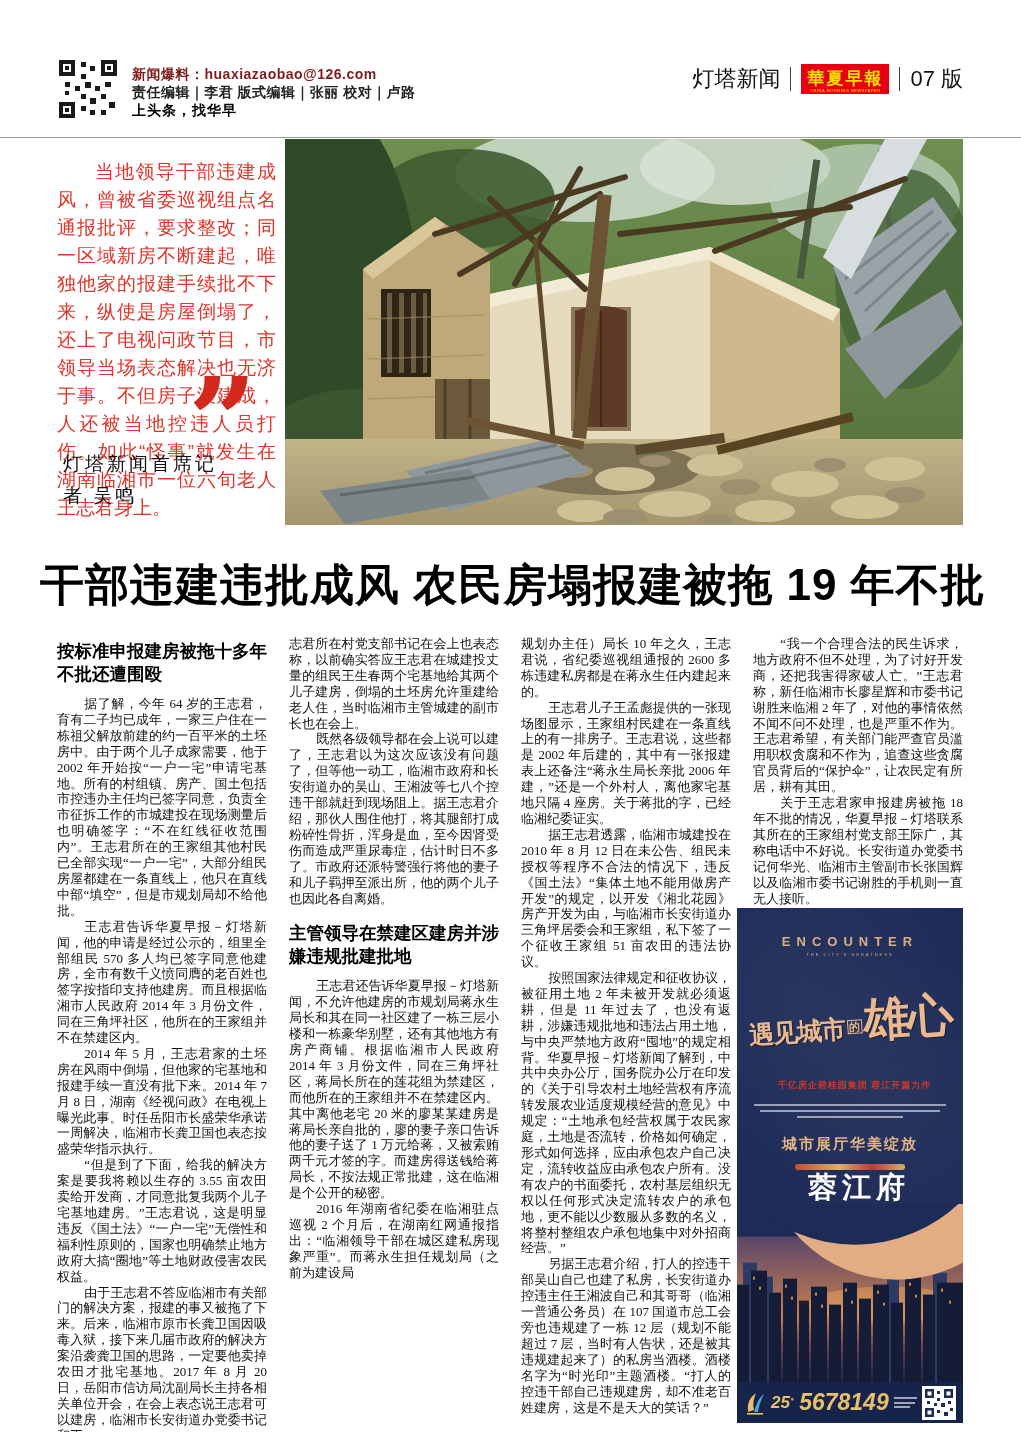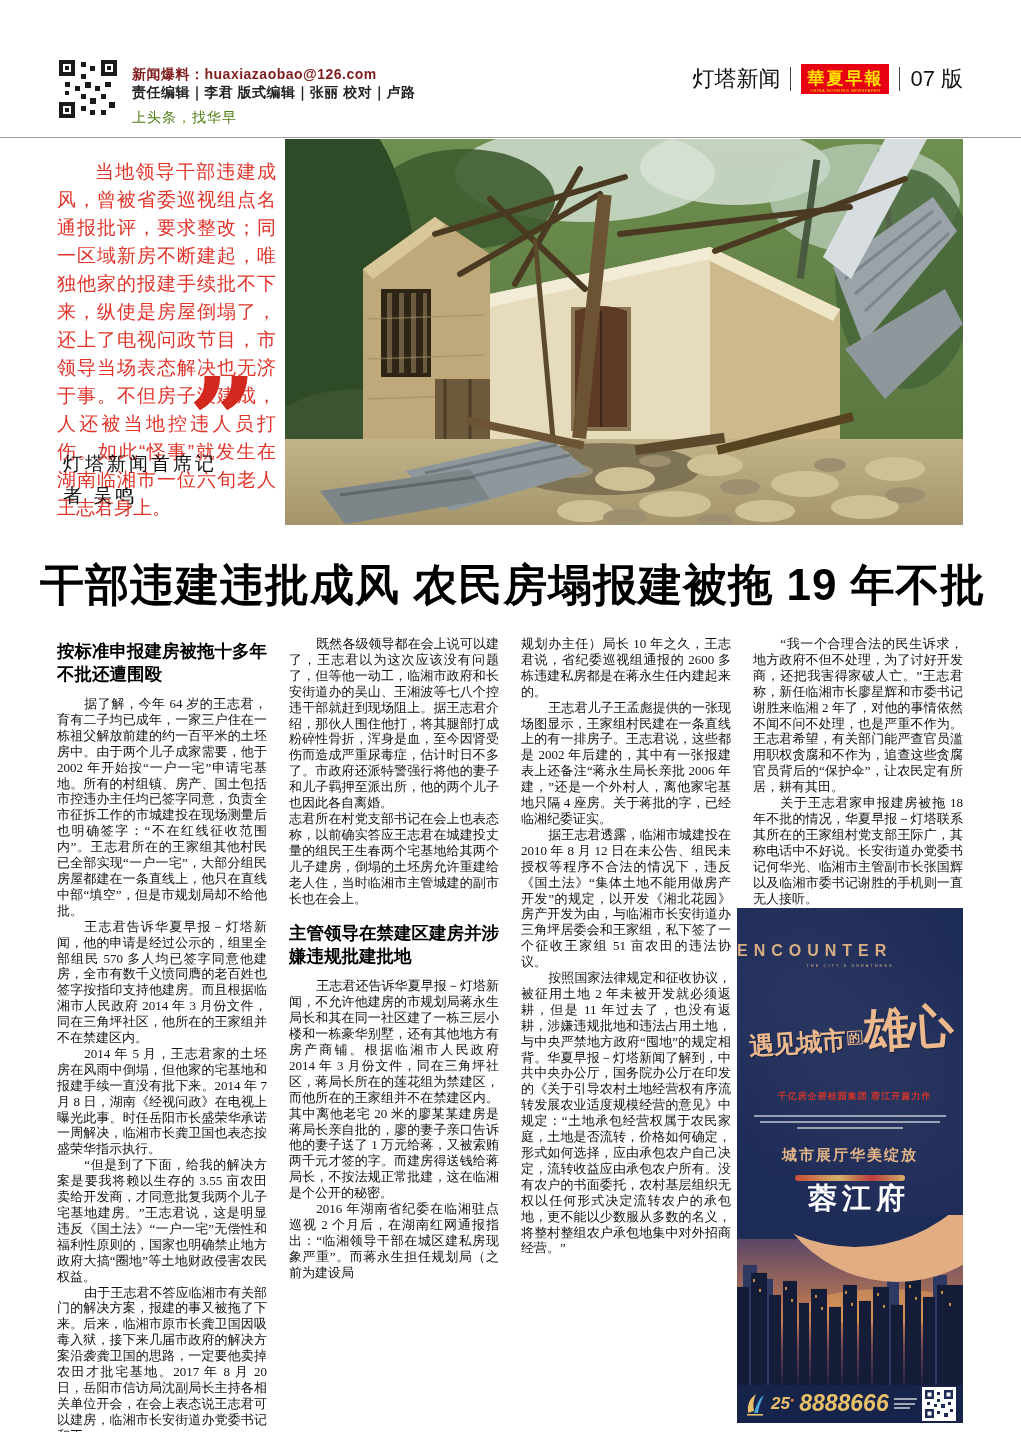--- a/index.html
+++ b/index.html
@@ -4,21 +4,21 @@
 <style>
   html,body{margin:0;padding:0;background:#e9e9e9;}
   #page{position:relative;width:1021px;height:1437px;background:#fff;margin:0 auto;
         font-family:"Liberation Serif",serif;color:#111;overflow:hidden;}
 
   
   .qr-head{position:absolute;left:57px;top:58px;width:62px;height:62px;}
   .head-text{position:absolute;left:132px;top:66px;font-family:"Liberation Sans",sans-serif;}
   .head-text .tipline{font-size:14px;color:#7f1d1d;font-weight:bold;letter-spacing:.5px;}
   .head-text .editors{font-size:14px;color:#222;font-weight:bold;letter-spacing:.5px;}
-  .head-text .slogan{font-size:14px;color:#4d7c0f;font-weight:normal;margin-top:7px;letter-spacing:1px;}
+  .head-text .slogan{font-size:14px;color:#000000;font-weight:bold;letter-spacing:1px;}
   .masthead{position:absolute;right:58px;top:64px;display:flex;align-items:center;
             font-family:"Liberation Sans",sans-serif;font-size:22px;color:#111;}
   .masthead .sep{width:1px;height:24px;background:#444;margin:0 10px;}
   .brand-box{background:#e60012;color:#ffe100;padding:2px 6px 1px;text-align:center;line-height:1;}
   .brand-box .brand-cn{font-size:17px;font-weight:bold;letter-spacing:2px;font-family:"Liberation Serif",serif;}
   .brand-box .brand-en{font-size:4px;letter-spacing:.5px;display:block;margin-top:1px;color:#ffe100;}
   .header-rule{position:absolute;left:0;top:137px;width:1021px;border-top:1px solid #9a9a9a;}
 
   
   .lead{position:absolute;left:57px;top:158px;width:219px;font-size:19px;line-height:28px;
@@ -45,22 +45,22 @@
   .para.cont{text-indent:0;}
   .subhead{font-family:"Liberation Sans",sans-serif;font-weight:bold;font-size:17.5px;
            line-height:23px;color:#000;margin:4px 0 10px;text-align:left;}
   .subhead.mid{margin-top:16px;}
 
   
   .ad{position:absolute;left:737px;top:908px;width:226px;height:515px;background:#1d2b57;
       overflow:hidden;display:flex;flex-direction:column;
       background-image:radial-gradient(circle at 30% 18%,rgba(255,255,255,.05),transparent 40%),
                        radial-gradient(circle at 75% 40%,rgba(255,255,255,.04),transparent 45%);}
-  .ad-encounter{margin-top:34px;color:#d9ae83;letter-spacing:6px;
-                font-size:16px;font-family:"Liberation Sans",sans-serif;font-weight:bold;}
+  .ad-encounter{margin-top:26px;text-align:center;color:#d9ae83;letter-spacing:6px;
+                font-size:13px;font-family:"Liberation Sans",sans-serif;font-weight:bold;}
   .ad-encounter-sub{text-align:center;color:#d9ae83;font-size:4px;letter-spacing:2px;
                     margin-top:3px;font-family:"Liberation Sans",sans-serif;}
   .ad-callig{margin-top:34px;text-align:center;color:#ecb98e;font-weight:bold;
              transform:rotate(-4deg);font-family:"Liberation Serif",serif;
              text-shadow:1px 1px 0 rgba(0,0,0,.35);}
   .ad-callig .c1{font-size:25px;letter-spacing:-1px;}
   .ad-callig .c2{font-size:11px;border:1px solid #ecb98e;padding:0 1px;margin:0 2px;vertical-align:6px;}
   .ad-callig .c3{font-size:46px;letter-spacing:-2px;}
   .ad-redline{margin-top:26px;text-align:center;color:#d0352c;font-weight:bold;font-size:9px;
               letter-spacing:1px;font-family:"Liberation Sans",sans-serif;padding-left:9px;}
@@ -247,31 +247,32 @@
   <div class="columns">
     <div class="col">
         <div class="subhead">按标准申报建房被拖十多年不批还遭围殴</div>
         <div class="para">据了解，今年 64 岁的王志君，育有二子均已成年，一家三户住在一栋祖父解放前建的约一百平米的土坯房中。由于两个儿子成家需要，他于 2002 年开始按“一户一宅”申请宅基地。所有的村组镇、房产、国土包括市控违办主任均已签字同意，负责全市征拆工作的市城建投在现场测量后也明确签字：“不在红线征收范围内”。王志君所在的王家组其他村民已全部实现“一户一宅”，大部分组民房屋都建在一条直线上，他只在直线中部“填空”，但是市规划局却不给他批。</div>
         <div class="para">王志君告诉华夏早报－灯塔新闻，他的申请是经过公示的，组里全部组民 570 多人均已签字同意他建房，全市有数千义愤同膺的老百姓也签字按指印支持他建房。而且根据临湘市人民政府 2014 年 3 月份文件，同在三角坪社区，他所在的王家组并不在禁建区内。</div>
         <div class="para">2014 年 5 月，王志君家的土坯房在风雨中倒塌，但他家的宅基地和报建手续一直没有批下来。2014 年 7 月 8 日，湖南《经视问政》在电视上曝光此事。时任岳阳市长盛荣华承诺一周解决，临湘市长龚卫国也表态按盛荣华指示执行。</div>
         <div class="para">“但是到了下面，给我的解决方案是要我将赖以生存的 3.55 亩农田卖给开发商，才同意批复我两个儿子宅基地建房。”王志君说，这是明显违反《国土法》“一户一宅”无偿性和福利性原则的，国家也明确禁止地方政府大搞“圈地”等土地财政侵害农民权益。</div>
         <div class="para">由于王志君不答应临湘市有关部门的解决方案，报建的事又被拖了下来。后来，临湘市原市长龚卫国因吸毒入狱，接下来几届市政府的解决方案沿袭龚卫国的思路，一定要他卖掉农田才批宅基地。2017 年 8 月 20 日，岳阳市信访局沈副局长主持各相关单位开会，在会上表态说王志君可以建房，临湘市长安街道办党委书记和王</div>
       </div>
     <div class="col">
+        <div class="para cont">志君所在村党支部书记在会上也表态称，以前确实答应王志君在城建投丈量的组民王生春两个宅基地给其两个儿子建房，倒塌的土坯房允许重建给老人住，当时临湘市主管城建的副市长也在会上。</div>
         <div class="para">既然各级领导都在会上说可以建了，王志君以为这次应该没有问题了，但等他一动工，临湘市政府和长安街道办的吴山、王湘波等七八个控违干部就赶到现场阻上。据王志君介绍，那伙人围住他打，将其腿部打成粉碎性骨折，浑身是血，至今因肾受伤而造成严重尿毒症，估计时日不多了。市政府还派特警强行将他的妻子和儿子羁押至派出所，他的两个儿子也因此各自离婚。</div>
-        <div class="para cont">志君所在村党支部书记在会上也表态称，以前确实答应王志君在城建投丈量的组民王生春两个宅基地给其两个儿子建房，倒塌的土坯房允许重建给老人住，当时临湘市主管城建的副市长也在会上。</div>
         <div class="subhead mid">主管领导在禁建区建房并涉嫌违规批建批地</div>
         <div class="para">王志君还告诉华夏早报－灯塔新闻，不允许他建房的市规划局蒋永生局长和其在同一社区建了一栋三层小楼和一栋豪华别墅，还有其他地方有房产商铺。根据临湘市人民政府 2014 年 3 月份文件，同在三角坪社区，蒋局长所在的莲花组为禁建区，而他所在的王家组并不在禁建区内。其中离他老宅 20 米的廖某某建房是蒋局长亲自批的，廖的妻子亲口告诉他的妻子送了 1 万元给蒋，又被索贿两千元才签的字。而建房得送钱给蒋局长，不按法规正常批建，这在临湘是个公开的秘密。</div>
         <div class="para">2016 年湖南省纪委在临湘驻点巡视 2 个月后，在湖南红网通报指出：“临湘领导干部在城区建私房现象严重”。而蒋永生担任规划局（之前为建设局</div>
       </div>
     <div class="col">
         <div class="para cont">规划办主任）局长 10 年之久，王志君说，省纪委巡视组通报的 2600 多栋违建私房都是在蒋永生任内建起来的。</div>
         <div class="para">王志君儿子王孟彪提供的一张现场图显示，王家组村民建在一条直线上的有一排房子。王志君说，这些都是 2002 年后建的，其中有一张报建表上还备注“蒋永生局长亲批 2006 年建，”还是一个外村人，离他家宅基地只隔 4 座房。关于蒋批的字，已经临湘纪委证实。</div>
         <div class="para">据王志君透露，临湘市城建投在 2010 年 8 月 12 日在未公告、组民未授权等程序不合法的情况下，违反《国土法》“集体土地不能用做房产开发”的规定，以开发《湘北花园》房产开发为由，与临湘市长安街道办三角坪居委会和王家组，私下签了一个征收王家组 51 亩农田的违法协议。</div>
         <div class="para">按照国家法律规定和征收协议，被征用土地 2 年未被开发就必须返耕，但是 11 年过去了，也没有返耕，涉嫌违规批地和违法占用土地，与中央严禁地方政府“囤地”的规定相背。华夏早报－灯塔新闻了解到，中共中央办公厅，国务院办公厅在印发的《关于引导农村土地经营权有序流转发展农业适度规模经营的意见》中规定：“土地承包经营权属于农民家庭，土地是否流转，价格如何确定，形式如何选择，应由承包农户自己决定，流转收益应由承包农户所有。没有农户的书面委托，农村基层组织无权以任何形式决定流转农户的承包地，更不能以少数服从多数的名义，将整村整组农户承包地集中对外招商经营。”</div>
+        <div class="para">另据王志君介绍，打人的控违干部吴山自己也建了私房，长安街道办控违主任王湘波自己和其哥哥（临湘一普通公务员）在 107 国道市总工会旁也违规建了一栋 12 层（规划不能超过 7 层，当时有人告状，还是被其违规建起来了）的私房当酒楼。酒楼名字为“时光印”主题酒楼。“打人的控违干部自己违规建房，却不准老百姓建房，这是不是天大的笑话？”</div>
       </div>
     <div class="col">
         <div class="para">“我一个合理合法的民生诉求，地方政府不但不处理，为了讨好开发商，还把我害得家破人亡。”王志君称，新任临湘市长廖星辉和市委书记谢胜来临湘 2 年了，对他的事情依然不闻不问不处理，也是严重不作为。王志君希望，有关部门能严查官员滥用职权贪腐和不作为，追查这些贪腐官员背后的“保护伞”，让农民定有所居，耕有其田。</div>
         <div class="para">关于王志君家申报建房被拖 18 年不批的情况，华夏早报－灯塔联系其所在的王家组村党支部王际广，其称电话中不好说。长安街道办党委书记何华光、临湘市主管副市长张国辉以及临湘市委书记谢胜的手机则一直无人接听。</div>
       </div>
   </div>
 
   <div class="ad">
     <div class="ad-encounter">ENCOUNTER</div>
     <div class="ad-encounter-sub">THE CITY'S GREATNESS</div>
@@ -344,21 +345,21 @@
         <path d="M40 8 q60 18 120 6" stroke="#c98f66" stroke-width="1" fill="none" opacity=".5"></path>
       </svg>
     </div>
     <div class="ad-bar">
       <svg width="22" height="26" viewBox="0 0 22 26">
         <path d="M4 22 Q2 10 12 3 Q8 12 10 20 Z" fill="#e8c06a"></path>
         <path d="M10 22 Q14 8 20 4 Q15 14 14 22 Z" fill="#4aa8d8"></path>
         <rect x="3" y="23" width="16" height="1.6" fill="#e8c06a"></rect>
       </svg>
       <span class="logo-25"><span>25</span><sup>●</sup></span>
-      <span class="ad-phone">8888666</span>
+      <span class="ad-phone">5678149</span>
       <span class="bar-fine">
         <span class="fb f1" style="display:block"></span>
           <span class="fb f2" style="display:block"></span>
           <span class="fb f3" style="display:block"></span>
       </span>
       <svg width="34" height="34" viewBox="0 0 34 34">
         <rect width="34" height="34" fill="#fff"></rect>
         <g fill="#1d2b57">
           <rect x="3" y="3" width="9" height="9"></rect>
             <rect x="22" y="3" width="9" height="9"></rect>

